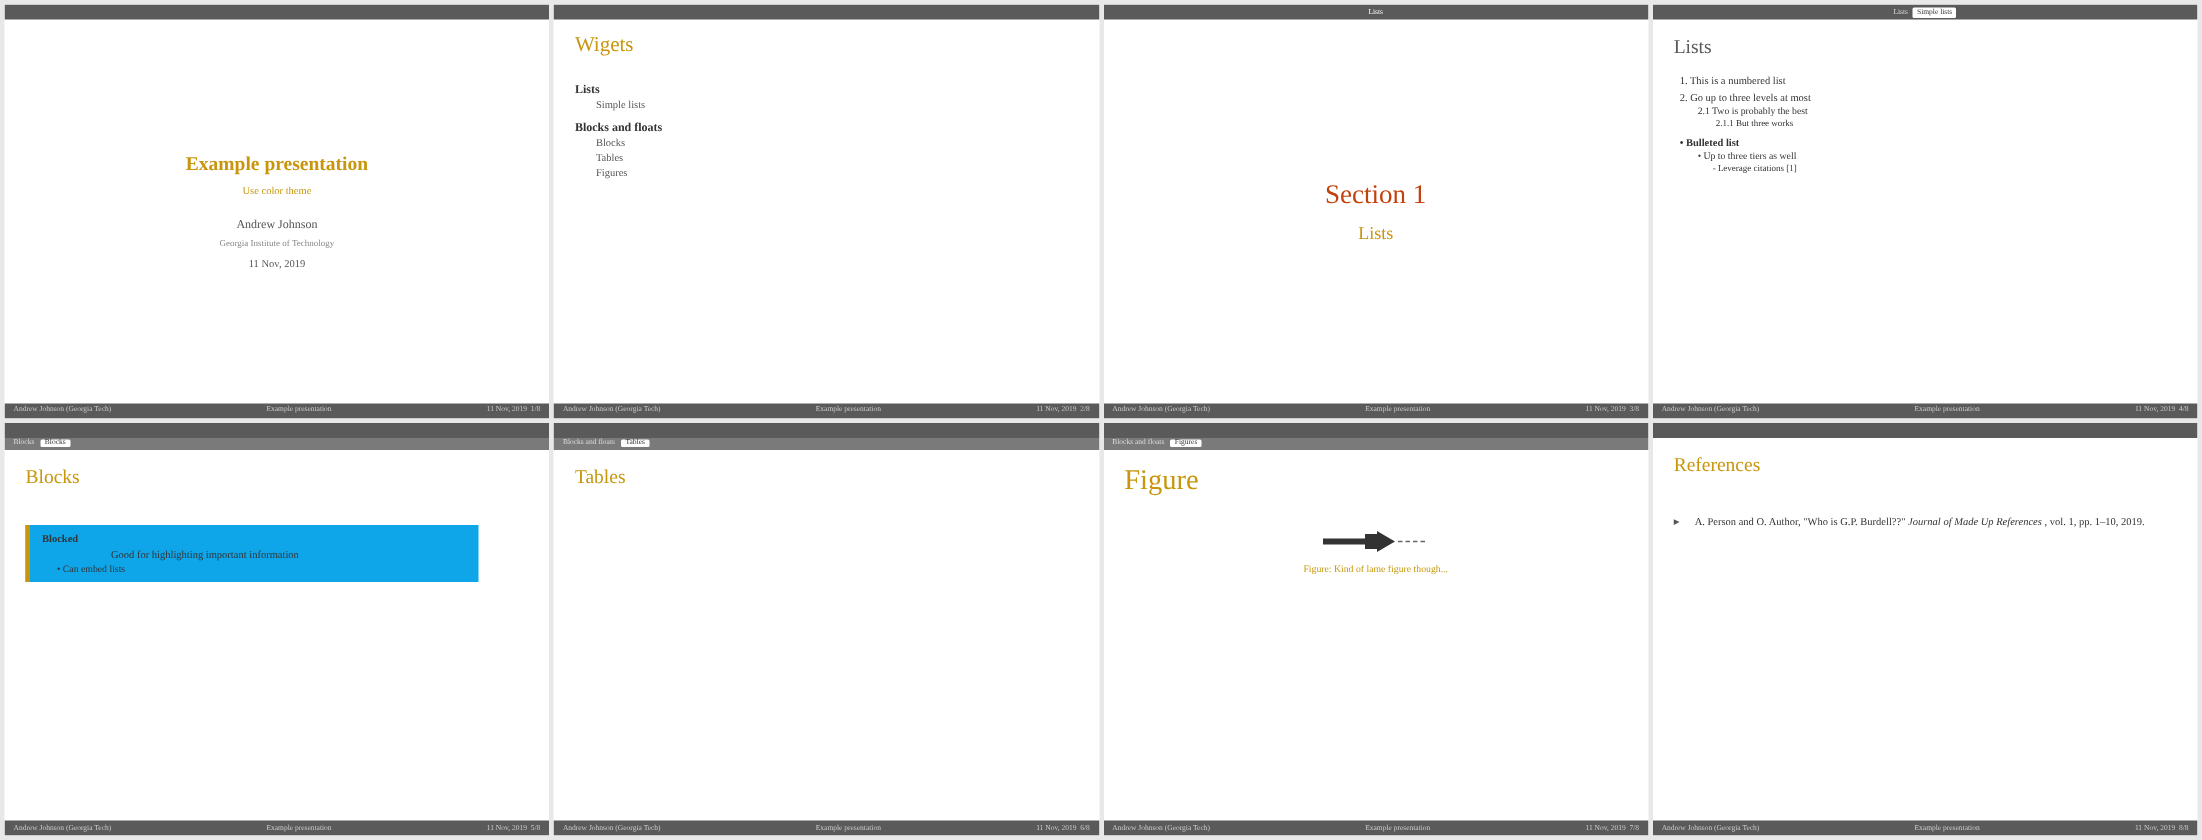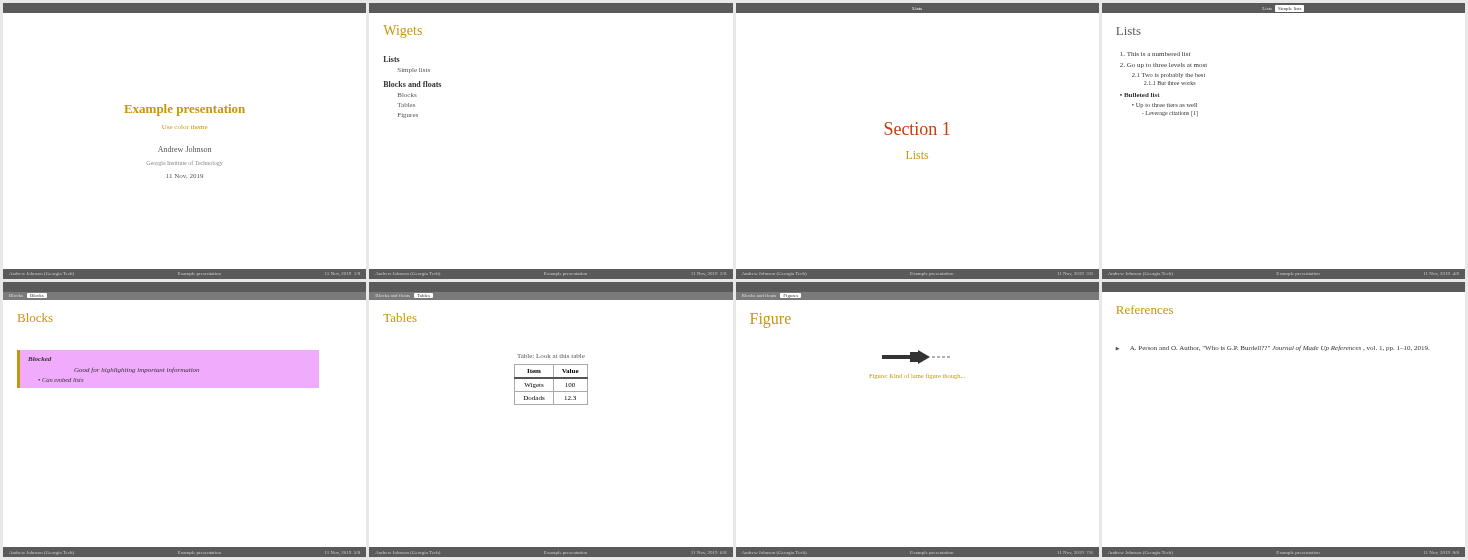--- a/index.html
+++ b/index.html
@@ -193,26 +193,25 @@
       margin-top: 2px;
     }
 
     
     .blocks-title {
       font-size: 13px;
       color: #c8960c;
       margin-bottom: 16px;
     }
     .block-box {
-      background: #f0abfc;
+      background: #0ea5e9;
       border-left: 3px solid #c8960c;
       padding: 5px 8px;
       margin-top: 8px;
       max-width: 90%;
-      font-style: italic;
     }
     .block-box-header {
       font-size: 7px;
       font-weight: bold;
       color: #333;
       margin-bottom: 3px;
     }
     .block-box-text {
       font-size: 7px;
       color: #333;
@@ -246,21 +245,21 @@
       border: 1px solid #aaa;
       padding: 2px 8px;
       text-align: center;
     }
     .data-table thead tr {
       border-bottom: 2px solid #555;
     }
 
     
     .figure-title {
-      font-size: 16px;
+      font-size: 19px;
       color: #c8960c;
       margin-bottom: 10px;
     }
     .figure-area {
       display: flex;
       flex-direction: column;
       align-items: center;
       margin-top: 10px;
     }
     .figure-image {
@@ -434,41 +433,20 @@
   <div class="slide-header">
     <span></span>
     <span></span>
   </div>
   <div class="slide-sub-header">
     <span style="color:#ddd; font-size:5px;">Blocks and floats</span>
     <span class="active-sub" style="font-size:5px;">Tables</span>
   </div>
   <div class="slide-content">
     <div class="tables-title">Tables</div>
-    <div style="display:flex; flex-direction:column; align-items:center; margin-top:10px;">
-      <div class="table-caption">Table: Look at this table</div>
-      <table class="data-table">
-        <thead>
-          <tr>
-            <th>Item</th>
-            <th>Value</th>
-          </tr>
-        </thead>
-        <tbody>
-          <tr>
-            <td>Wigets</td>
-            <td>100</td>
-          </tr>
-          <tr>
-            <td>Dodads</td>
-            <td>12.3</td>
-          </tr>
-        </tbody>
-      </table>
-    </div>
   </div>
   <div class="slide-footer">
     <span>Andrew Johnson (Georgia Tech)</span>
     <span>Example presentation</span>
     <span>
       <span>11 Nov, 2019</span>&nbsp;
       <span>6/8</span>
     </span>
   </div>
 </div>

